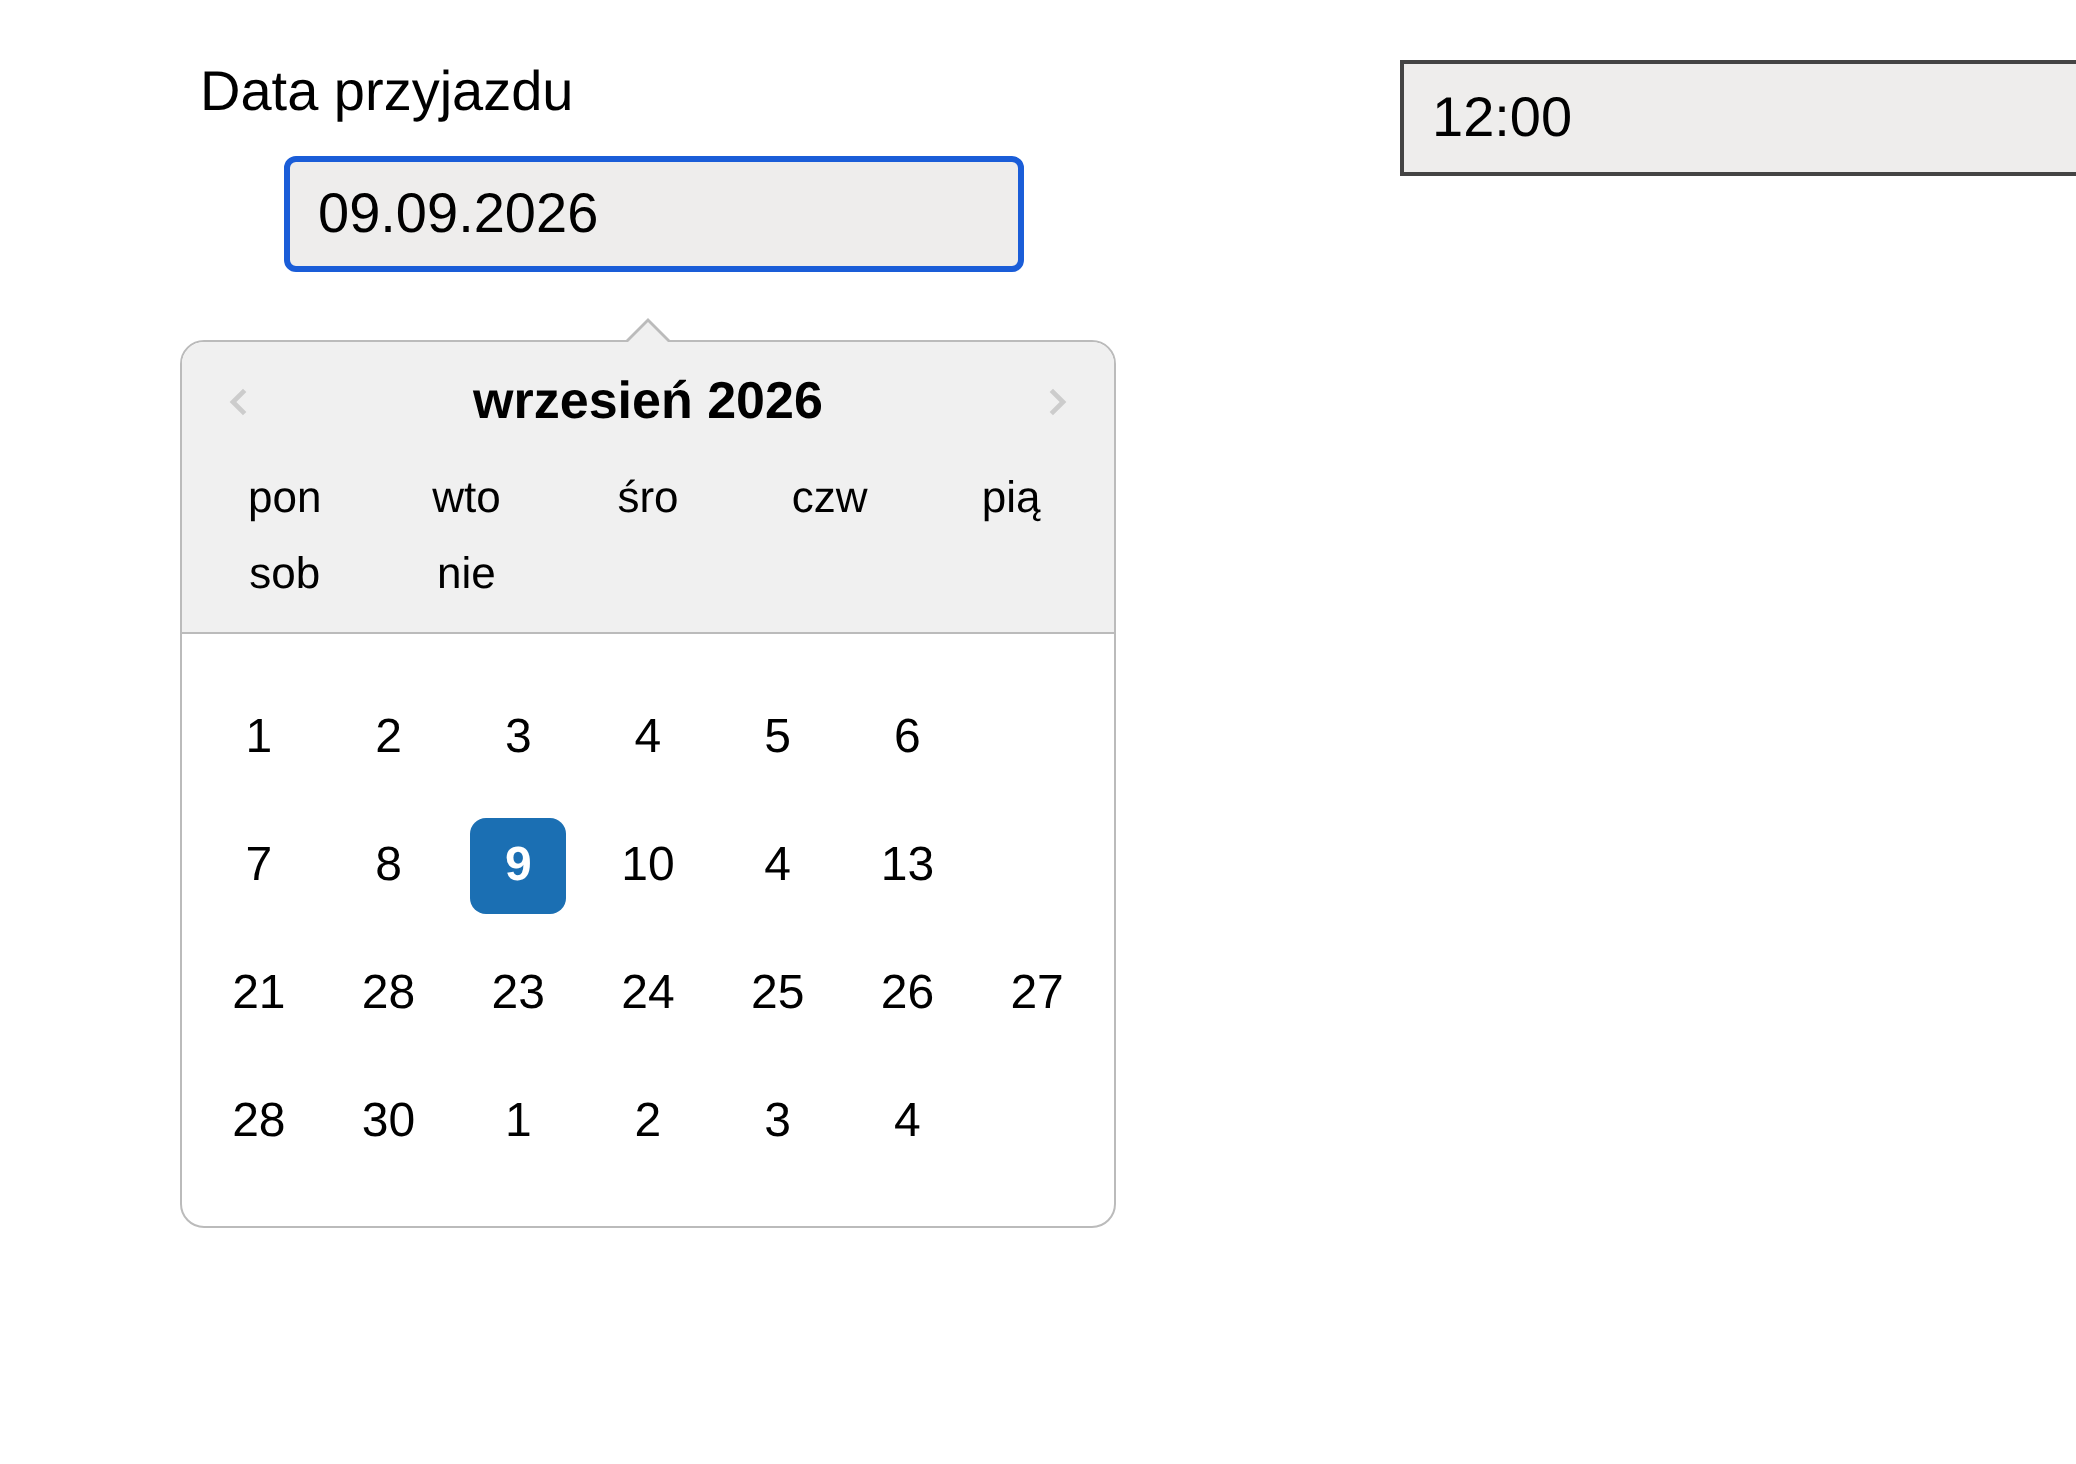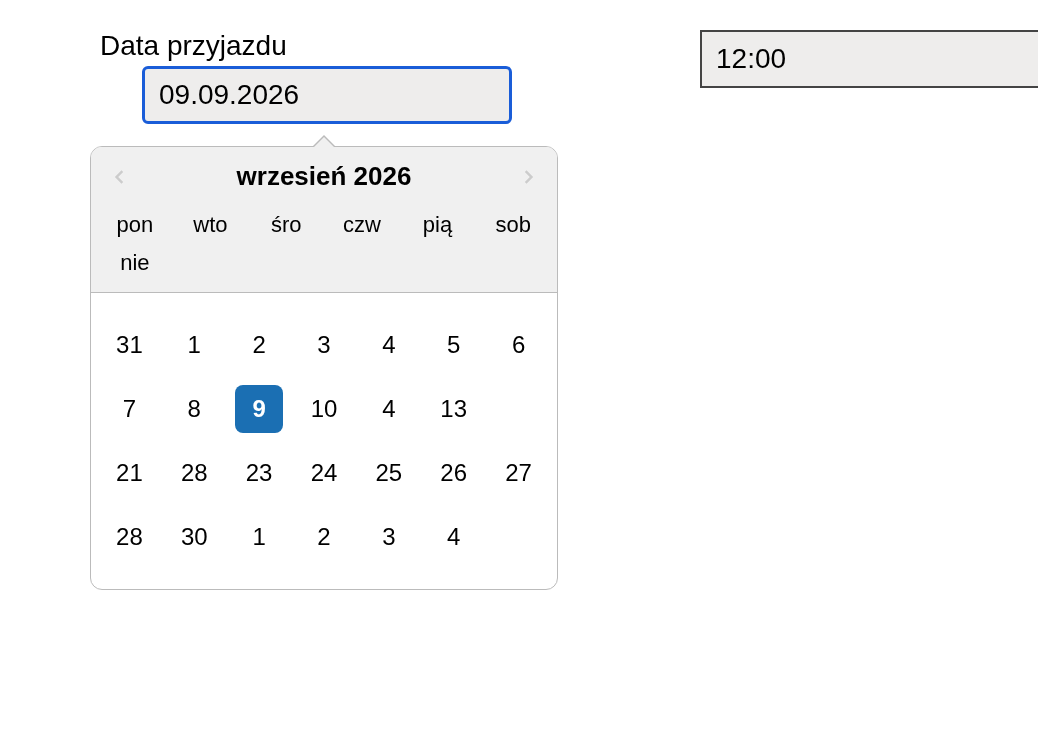--- a/index.html
+++ b/index.html
@@ -10,21 +10,21 @@
       color: #000;
       background: #fff;
     }
     .fields {
       display: flex;
       gap: 100px;
     }
     .field {
       display: flex;
       flex-direction: column;
-      gap: 4px;
+      gap: 16px;
     }
     .field-label {
       font-size: 28px;
       font-weight: 400;
     }
     .text-input {
       width: 370px;
       height: 58px;
       background: #eeedec;
       border: 1px solid #aaa;
@@ -90,21 +90,21 @@
       width: 20px;
       height: 20px;
     }
     .dp-nav svg { width: 100%; height: 100%; display: block; }
     .dp-title {
       font-size: 26px;
       font-weight: 700;
     }
     .dp-weekdays {
       display: grid;
-      grid-template-columns: repeat(6, 1fr);
+      grid-template-columns: repeat(5, 1fr);
       padding: 6px 6px 0 6px;
     }
     .dp-weekday {
       text-align: center;
       font-size: 22px;
       font-weight: 400;
       padding: 6px 0;
     }
     .dp-body {
       padding: 20px 6px 20px 6px;
@@ -165,23 +165,20 @@
               <div class="dp-weekday">śro</div>
               <div class="dp-weekday">czw</div>
               <div class="dp-weekday">pią</div>
               <div class="dp-weekday">sob</div>
               <div class="dp-weekday">nie</div>
             </div>
         </div>
         <div class="dp-body" id="dp-body">
             <div class="dp-row">
               <div class="dp-cell">
-                <span class="num">31</span>
-              </div>
-              <div class="dp-cell">
                 <span class="num">1</span>
               </div>
               <div class="dp-cell">
                 <span class="num">2</span>
               </div>
               <div class="dp-cell">
                 <span class="num">3</span>
               </div>
               <div class="dp-cell">
                 <span class="num">4</span>

